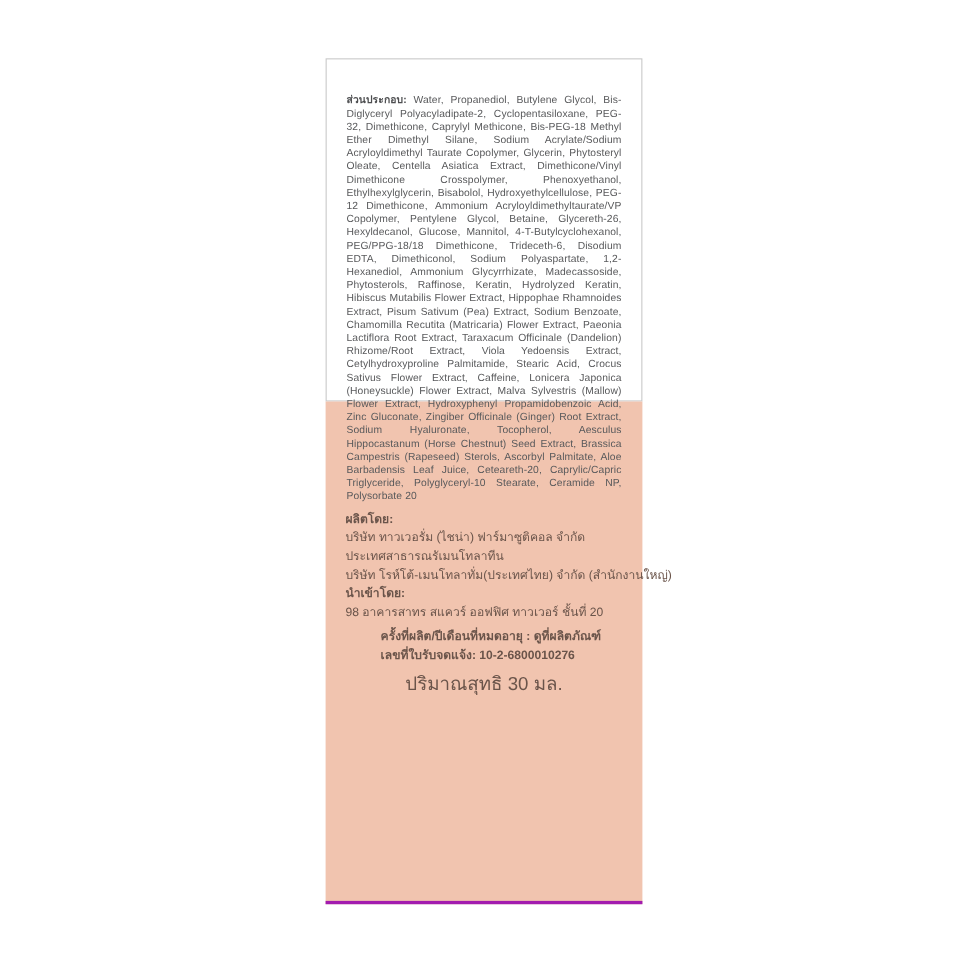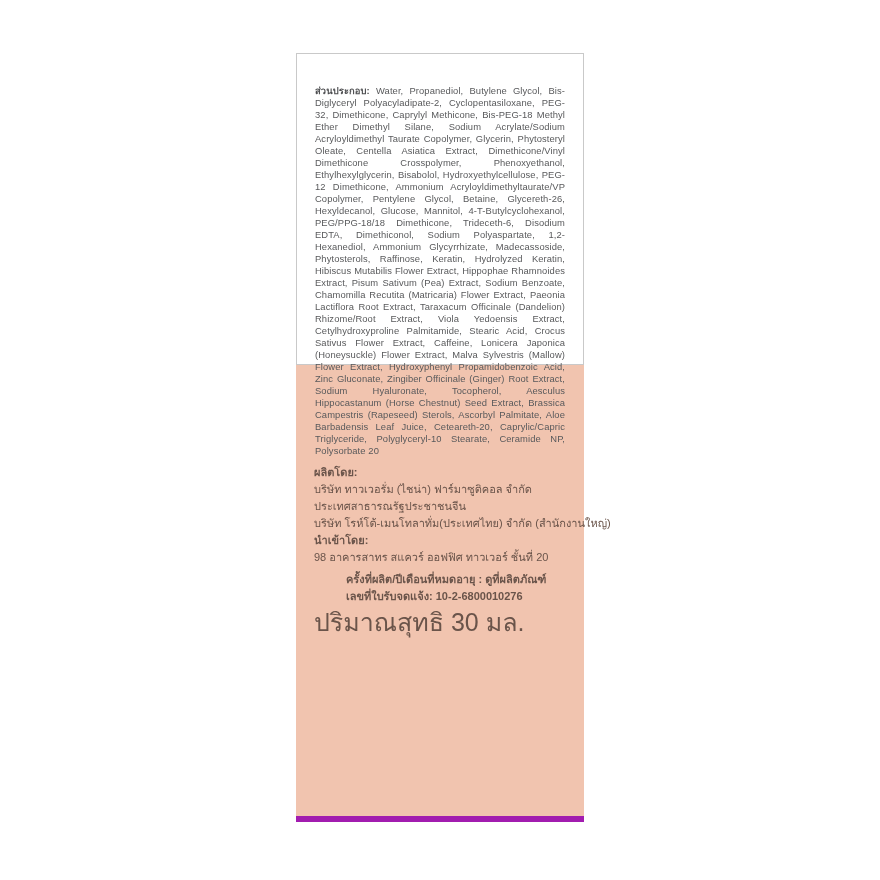--- a/index.html
+++ b/index.html
@@ -42,63 +42,63 @@
   }
   .ingredients-text .ing-label {
     font-weight: 700;
     color: #4d4e50;
   }
   .pink-section {
     box-sizing: border-box;
     width: 288px;
     height: 457px;
     background: #f1c4af;
-    border-bottom: 6px solid #a21caf;
+    border-bottom: 3px solid #a21caf;
     padding: 99px 18px 0 18px;
     color: #6a544a;
   }
   .thai-line {
     font-size: 11px;
     line-height: 17px;
     white-space: nowrap;
   }
   .thai-heading {
     font-weight: 700;
   }
   .production-block {
     margin-top: 5px;
     margin-left: 32px;
   }
   .production-block .thai-line {
     font-weight: 700;
   }
   .net-volume {
     margin-top: 4px;
-    font-size: 25px;
+    font-size: 17px;
     line-height: 26px;
-    text-align: left;
+    text-align: center;
     color: #6a544a;
   }
 </style>
 </head>
 <body>
 
 <div class="stage">
   <div class="panel">
 
     <div class="ingredients-box">
       <p class="ingredients-text"><b class="ing-label">ส่วนประกอบ:</b><span> Water, Propanediol, Butylene Glycol, Bis-Diglyceryl Polyacyladipate-2, Cyclopentasiloxane, PEG-32, Dimethicone, Caprylyl Methicone, Bis-PEG-18 Methyl Ether Dimethyl Silane, Sodium Acrylate/Sodium Acryloyldimethyl Taurate Copolymer, Glycerin, Phytosteryl Oleate, Centella Asiatica Extract, Dimethicone/Vinyl Dimethicone Crosspolymer, Phenoxyethanol, Ethylhexylglycerin, Bisabolol, Hydroxyethylcellulose, PEG-12 Dimethicone, Ammonium Acryloyldimethyltaurate/VP Copolymer, Pentylene Glycol, Betaine, Glycereth-26, Hexyldecanol, Glucose, Mannitol, 4-T-Butylcyclohexanol, PEG/PPG-18/18 Dimethicone, Trideceth-6, Disodium EDTA, Dimethiconol, Sodium Polyaspartate, 1,2-Hexanediol, Ammonium Glycyrrhizate, Madecassoside, Phytosterols, Raffinose, Keratin, Hydrolyzed Keratin, Hibiscus Mutabilis Flower Extract, Hippophae Rhamnoides Extract, Pisum Sativum (Pea) Extract, Sodium Benzoate, Chamomilla Recutita (Matricaria) Flower Extract, Paeonia Lactiflora Root Extract, Taraxacum Officinale (Dandelion) Rhizome/Root Extract, Viola Yedoensis Extract, Cetylhydroxyproline Palmitamide, Stearic Acid, Crocus Sativus Flower Extract, Caffeine, Lonicera Japonica (Honeysuckle) Flower Extract, Malva Sylvestris (Mallow) Flower Extract, Hydroxyphenyl Propamidobenzoic Acid, Zinc Gluconate, Zingiber Officinale (Ginger) Root Extract, Sodium Hyaluronate, Tocopherol, Aesculus Hippocastanum (Horse Chestnut) Seed Extract, Brassica Campestris (Rapeseed) Sterols, Ascorbyl Palmitate, Aloe Barbadensis Leaf Juice, Ceteareth-20, Caprylic/Capric Triglyceride, Polyglyceryl-10 Stearate, Ceramide NP, Polysorbate 20</span></p>
     </div>
 
     <div class="pink-section">
 
       <div>
         <div class="thai-line thai-heading">ผลิตโดย:</div>
         <div class="thai-line">บริษัท ทาวเวอรั่ม (ไชน่า) ฟาร์มาซูติคอล จำกัด</div>
-        <div class="thai-line">ประเทศสาธารณรัฐประชาชนจีน</div>
+        <div class="thai-line">ประเทศสาธารณรัเมนโทลาทีน</div>
       </div>
 
       <div>
         <div class="thai-line">บริษัท โรห์โต้-เมนโทลาทั่ม(ประเทศไทย) จำกัด (สำนักงานใหญ่)</div>
         <div class="thai-line thai-heading">นำเข้าโดย:</div>
         <div class="thai-line">98 อาคารสาทร สแควร์ ออฟฟิศ ทาวเวอร์ ชั้นที่ 20</div>
       </div>
 
       <div class="production-block">
         <div class="thai-line">ครั้งที่ผลิต/ปีเดือนที่หมดอายุ : ดูที่ผลิตภัณฑ์</div>

